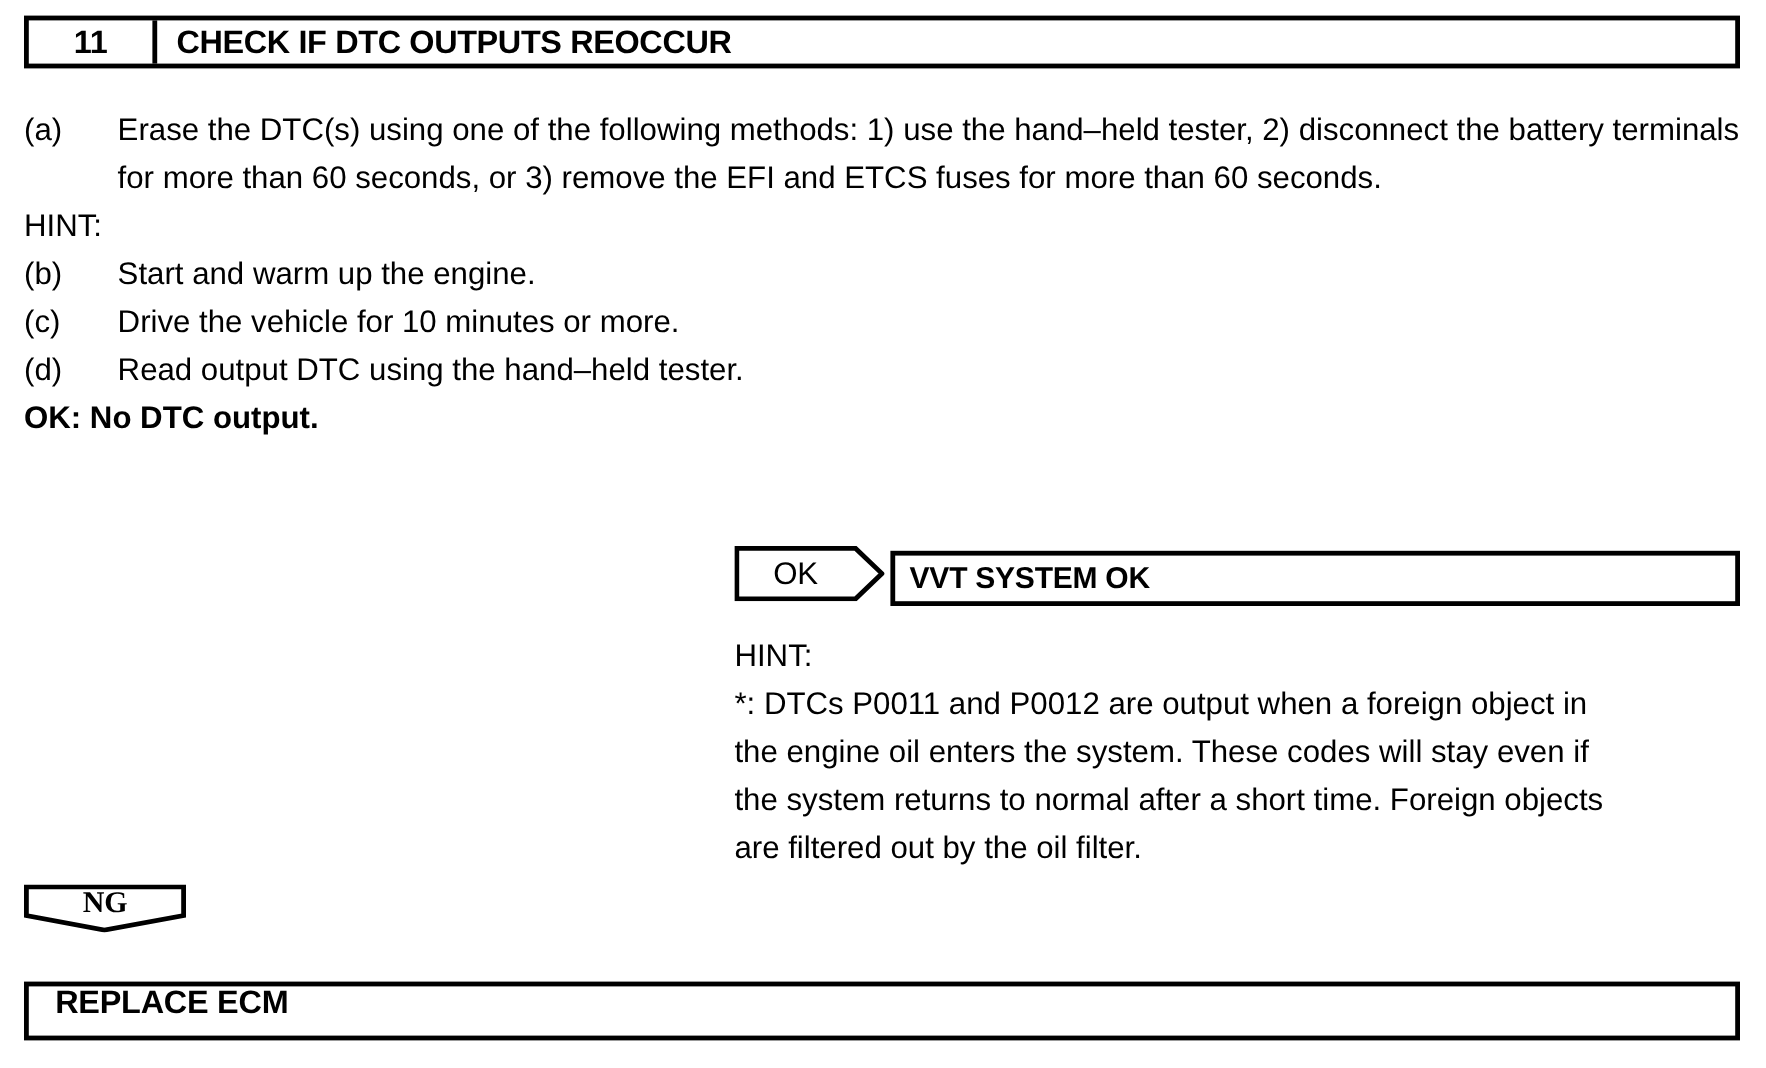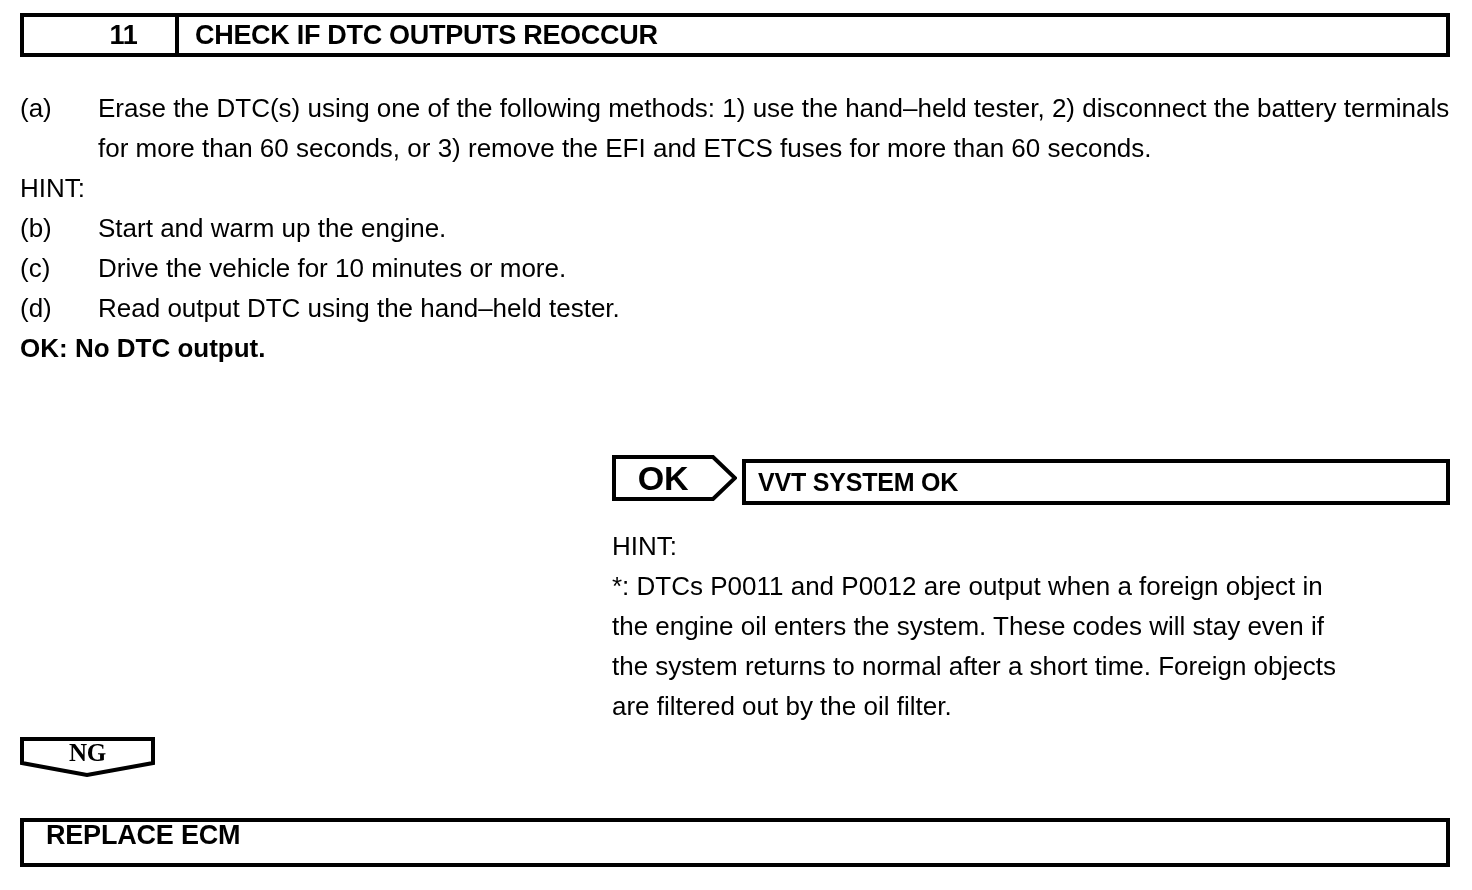--- a/index.html
+++ b/index.html
@@ -20,21 +20,20 @@
   .step-header {
     position: absolute;
     left: 20px;
     top: 13px;
     width: 1430px;
     height: 44px;
     border: 4px solid #000;
     box-sizing: border-box;
     display: flex;
     align-items: stretch;
-    padding-left: 48px;
   }
   .step-number-cell {
     width: 107px;
     box-sizing: border-box;
     border-right: 4px solid #000;
     display: flex;
     align-items: center;
     justify-content: center;
   }
   .step-number {
@@ -109,22 +108,22 @@
   }
   .ok-pentagon-label {
     position: absolute;
     left: 0;
     top: 0;
     width: 102px;
     height: 46px;
     display: flex;
     align-items: center;
     justify-content: center;
-    font-size: 34px;
-    font-weight: bold;
+    font-size: 26px;
+    font-weight: normal;
     letter-spacing: -0.2px;
   }
   .result-box {
     position: absolute;
     left: 130px;
     top: 4px;
     width: 708px;
     height: 46px;
     border: 4px solid #000;
     box-sizing: border-box;

